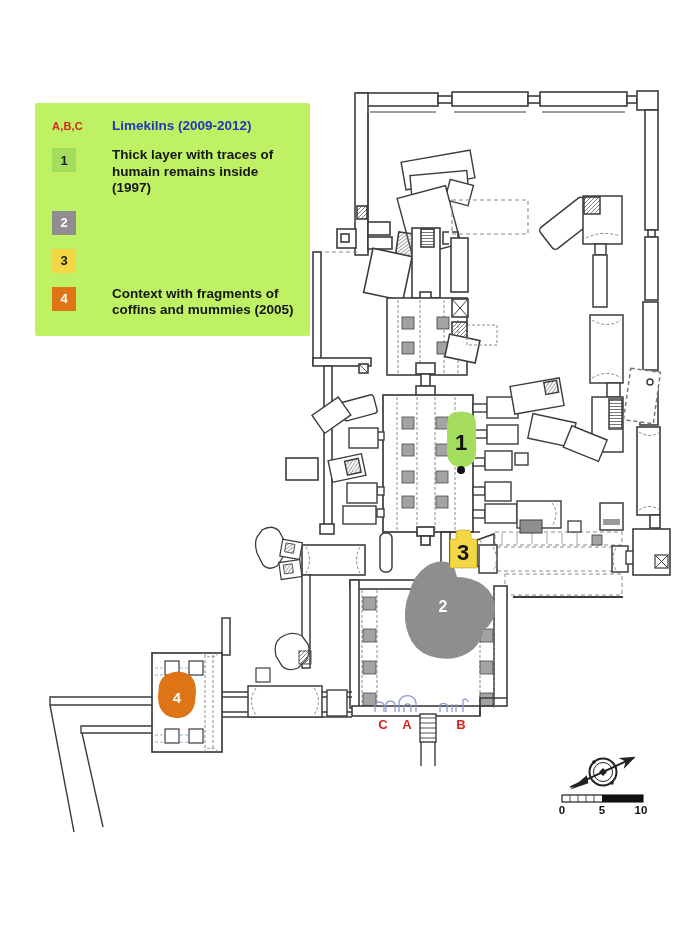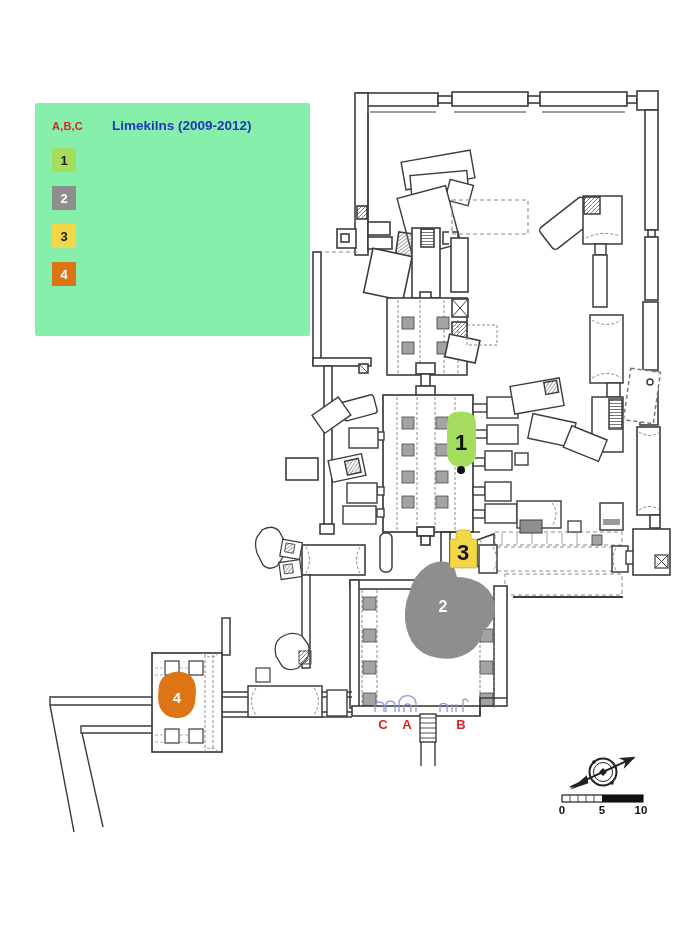--- a/index.html
+++ b/index.html
@@ -343,36 +343,38 @@
   <g>
     <rect x="562" y="795" width="81" height="7" fill="#ffffff" stroke="#222" stroke-width="1.2"></rect>
     <path d="M570,795 V802 M578,795 V802 M586,795 V802 M594,795 V802" stroke="#222" stroke-width="0.8"></path>
     <rect x="602" y="795" width="41" height="7" fill="#111111"></rect>
     <text x="562" y="814" font-size="11.5" font-weight="bold" fill="#111" text-anchor="middle">0</text>
     <text x="602" y="814" font-size="11.5" font-weight="bold" fill="#111" text-anchor="middle">5</text>
     <text x="641" y="814" font-size="11.5" font-weight="bold" fill="#111" text-anchor="middle">10</text>
   </g>
 </svg>
 
-<div class="legend" style="background: #86efac;">
+<div class="legend" style="background: #bef264;">
   <div class="lg-head">
     <span class="lg-abc" style="color: rgb(214, 40, 30);">A,B,C</span>
     <span class="lg-title" style="color: rgb(34, 54, 184);">Limekilns (2009-2012)</span>
   </div>
 
   <div class="lg-item">
     <span class="lg-sw" style="background: rgb(165, 222, 95); color: rgb(26, 26, 26);">1</span>
+    <span class="lg-txt">Thick layer with traces of humain remains inside (1997)</span>
   </div>
 
   <div class="lg-item">
     <span class="lg-sw" style="background: rgb(142, 142, 142); color: rgb(255, 255, 255);">2</span>
   </div>
 
   <div class="lg-item">
     <span class="lg-sw" style="background: rgb(243, 215, 71); color: rgb(26, 26, 26);">3</span>
   </div>
 
   <div class="lg-item">
     <span class="lg-sw" style="background: rgb(221, 117, 23); color: rgb(255, 255, 255);">4</span>
+    <span class="lg-txt">Context with fragments of coffins and mummies (2005)</span>
   </div>
 </div>
 
 </div>
 
 </body></html>

